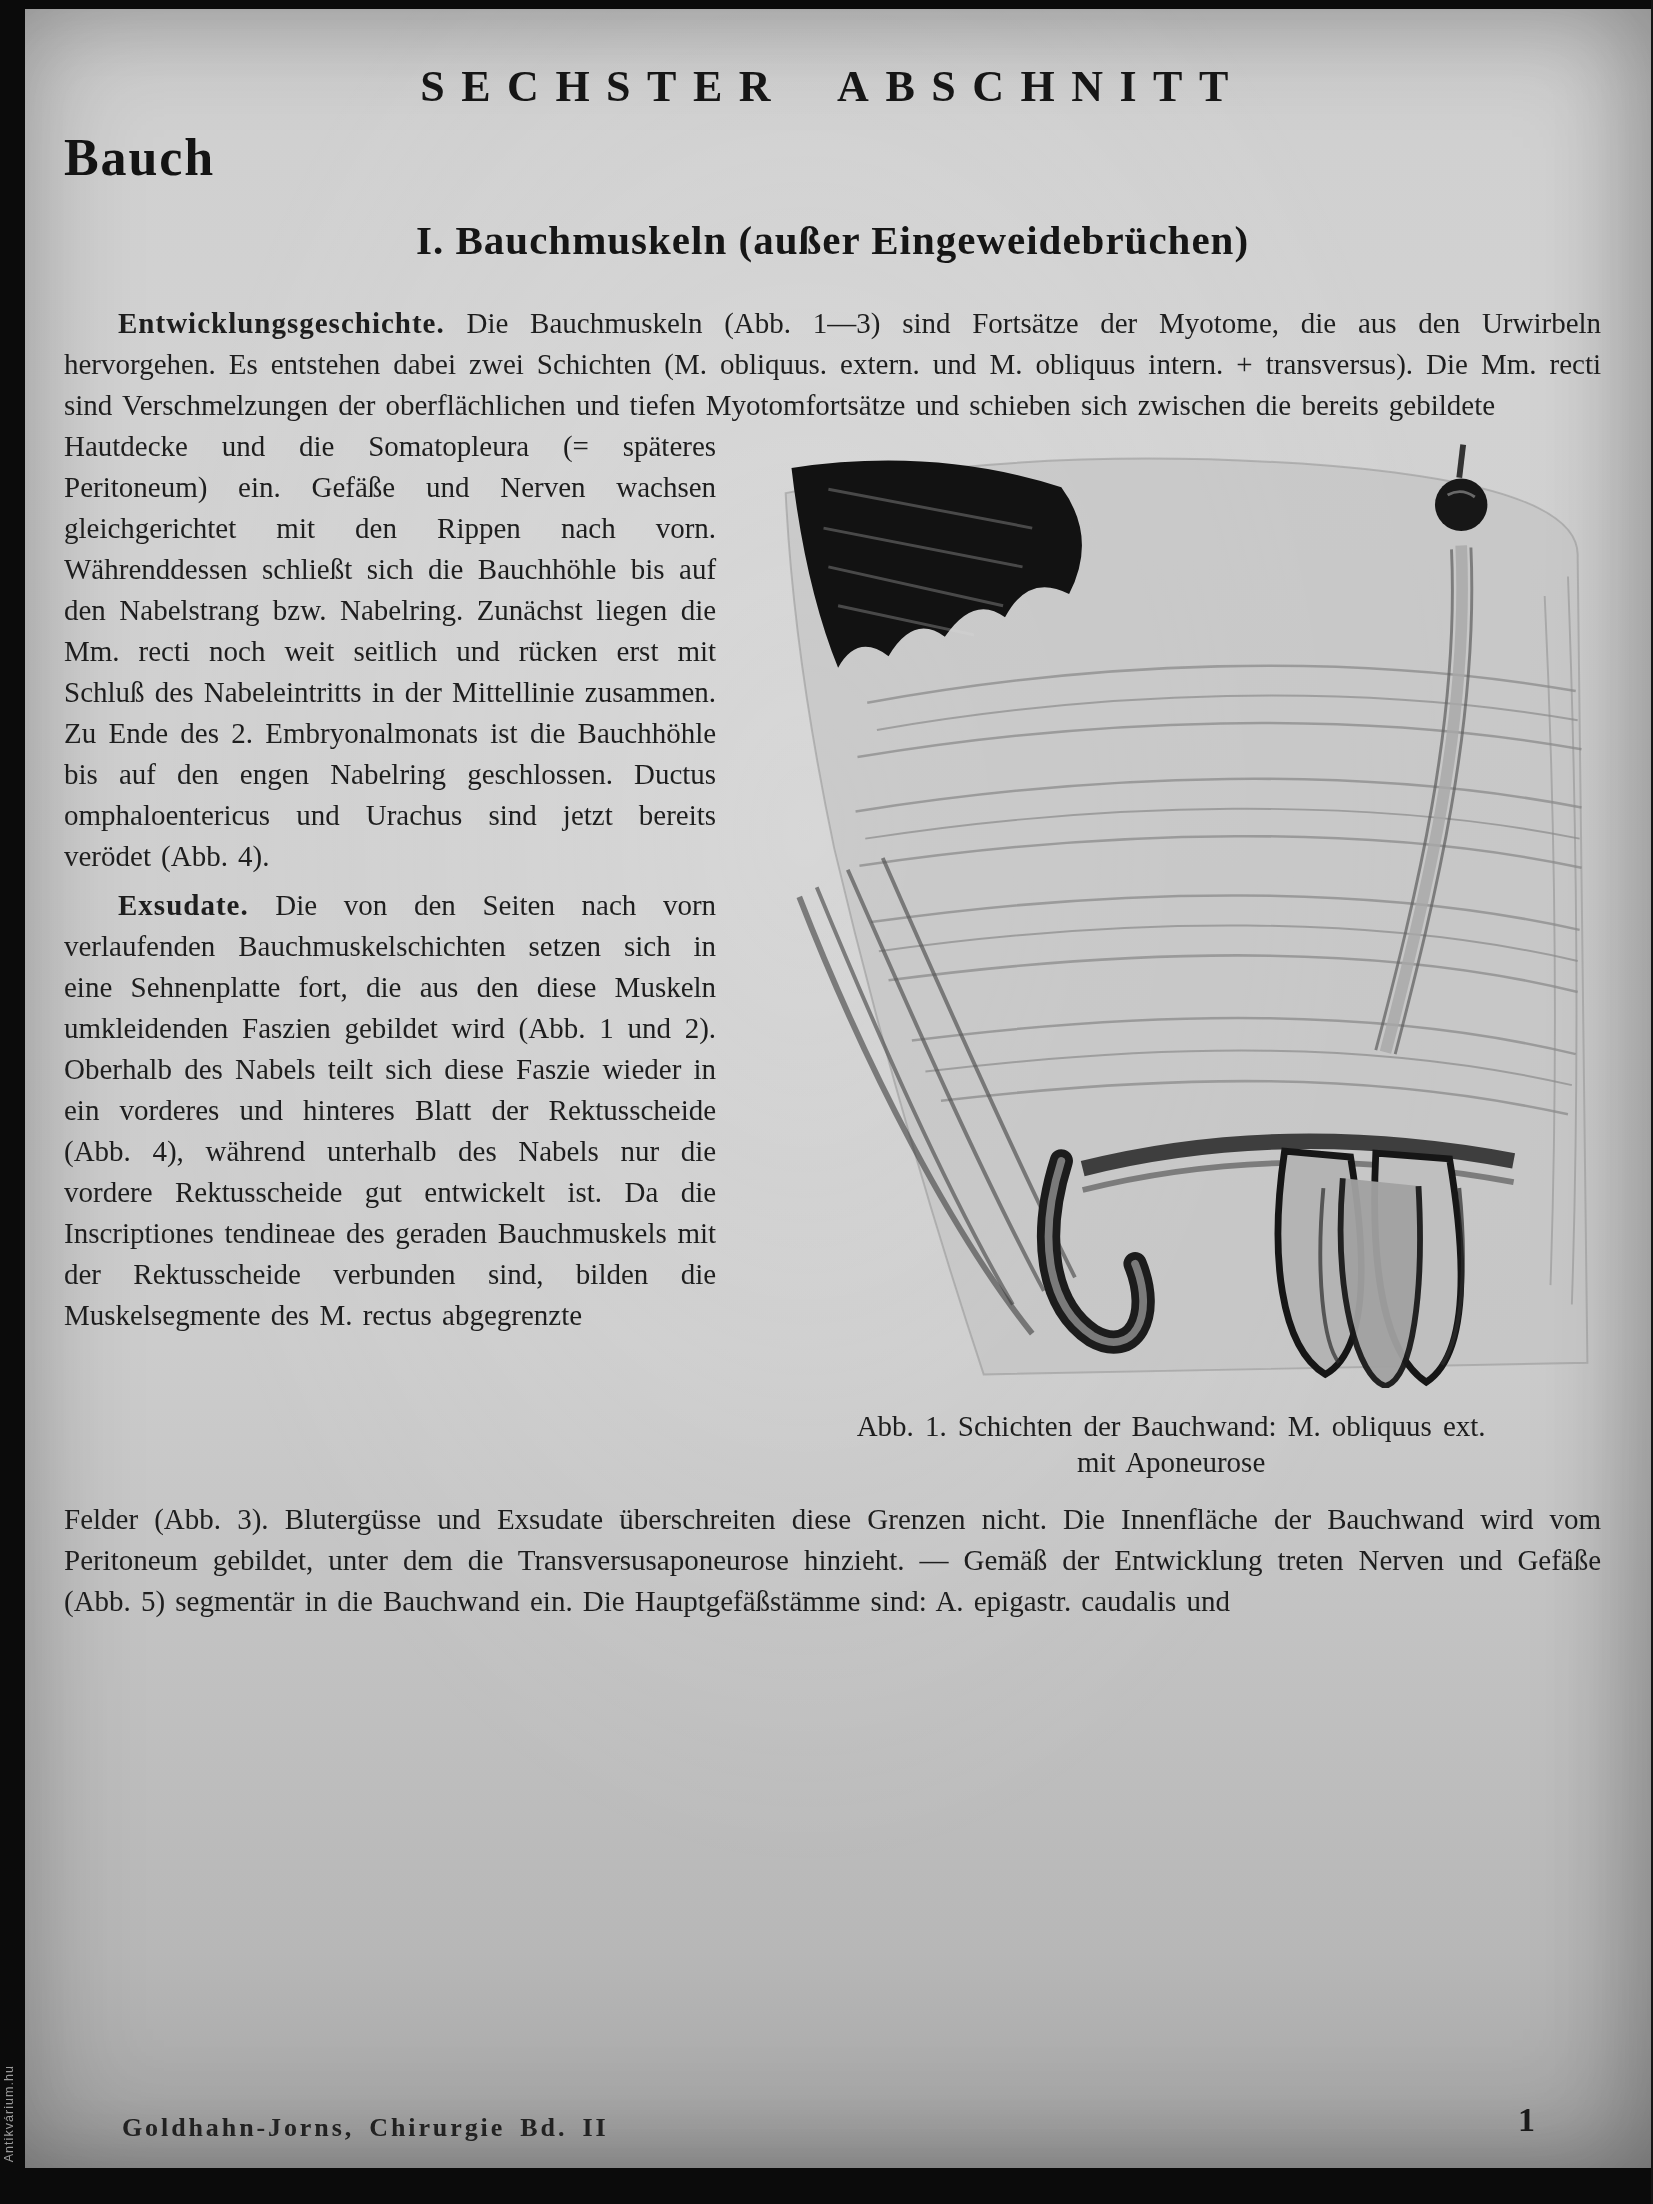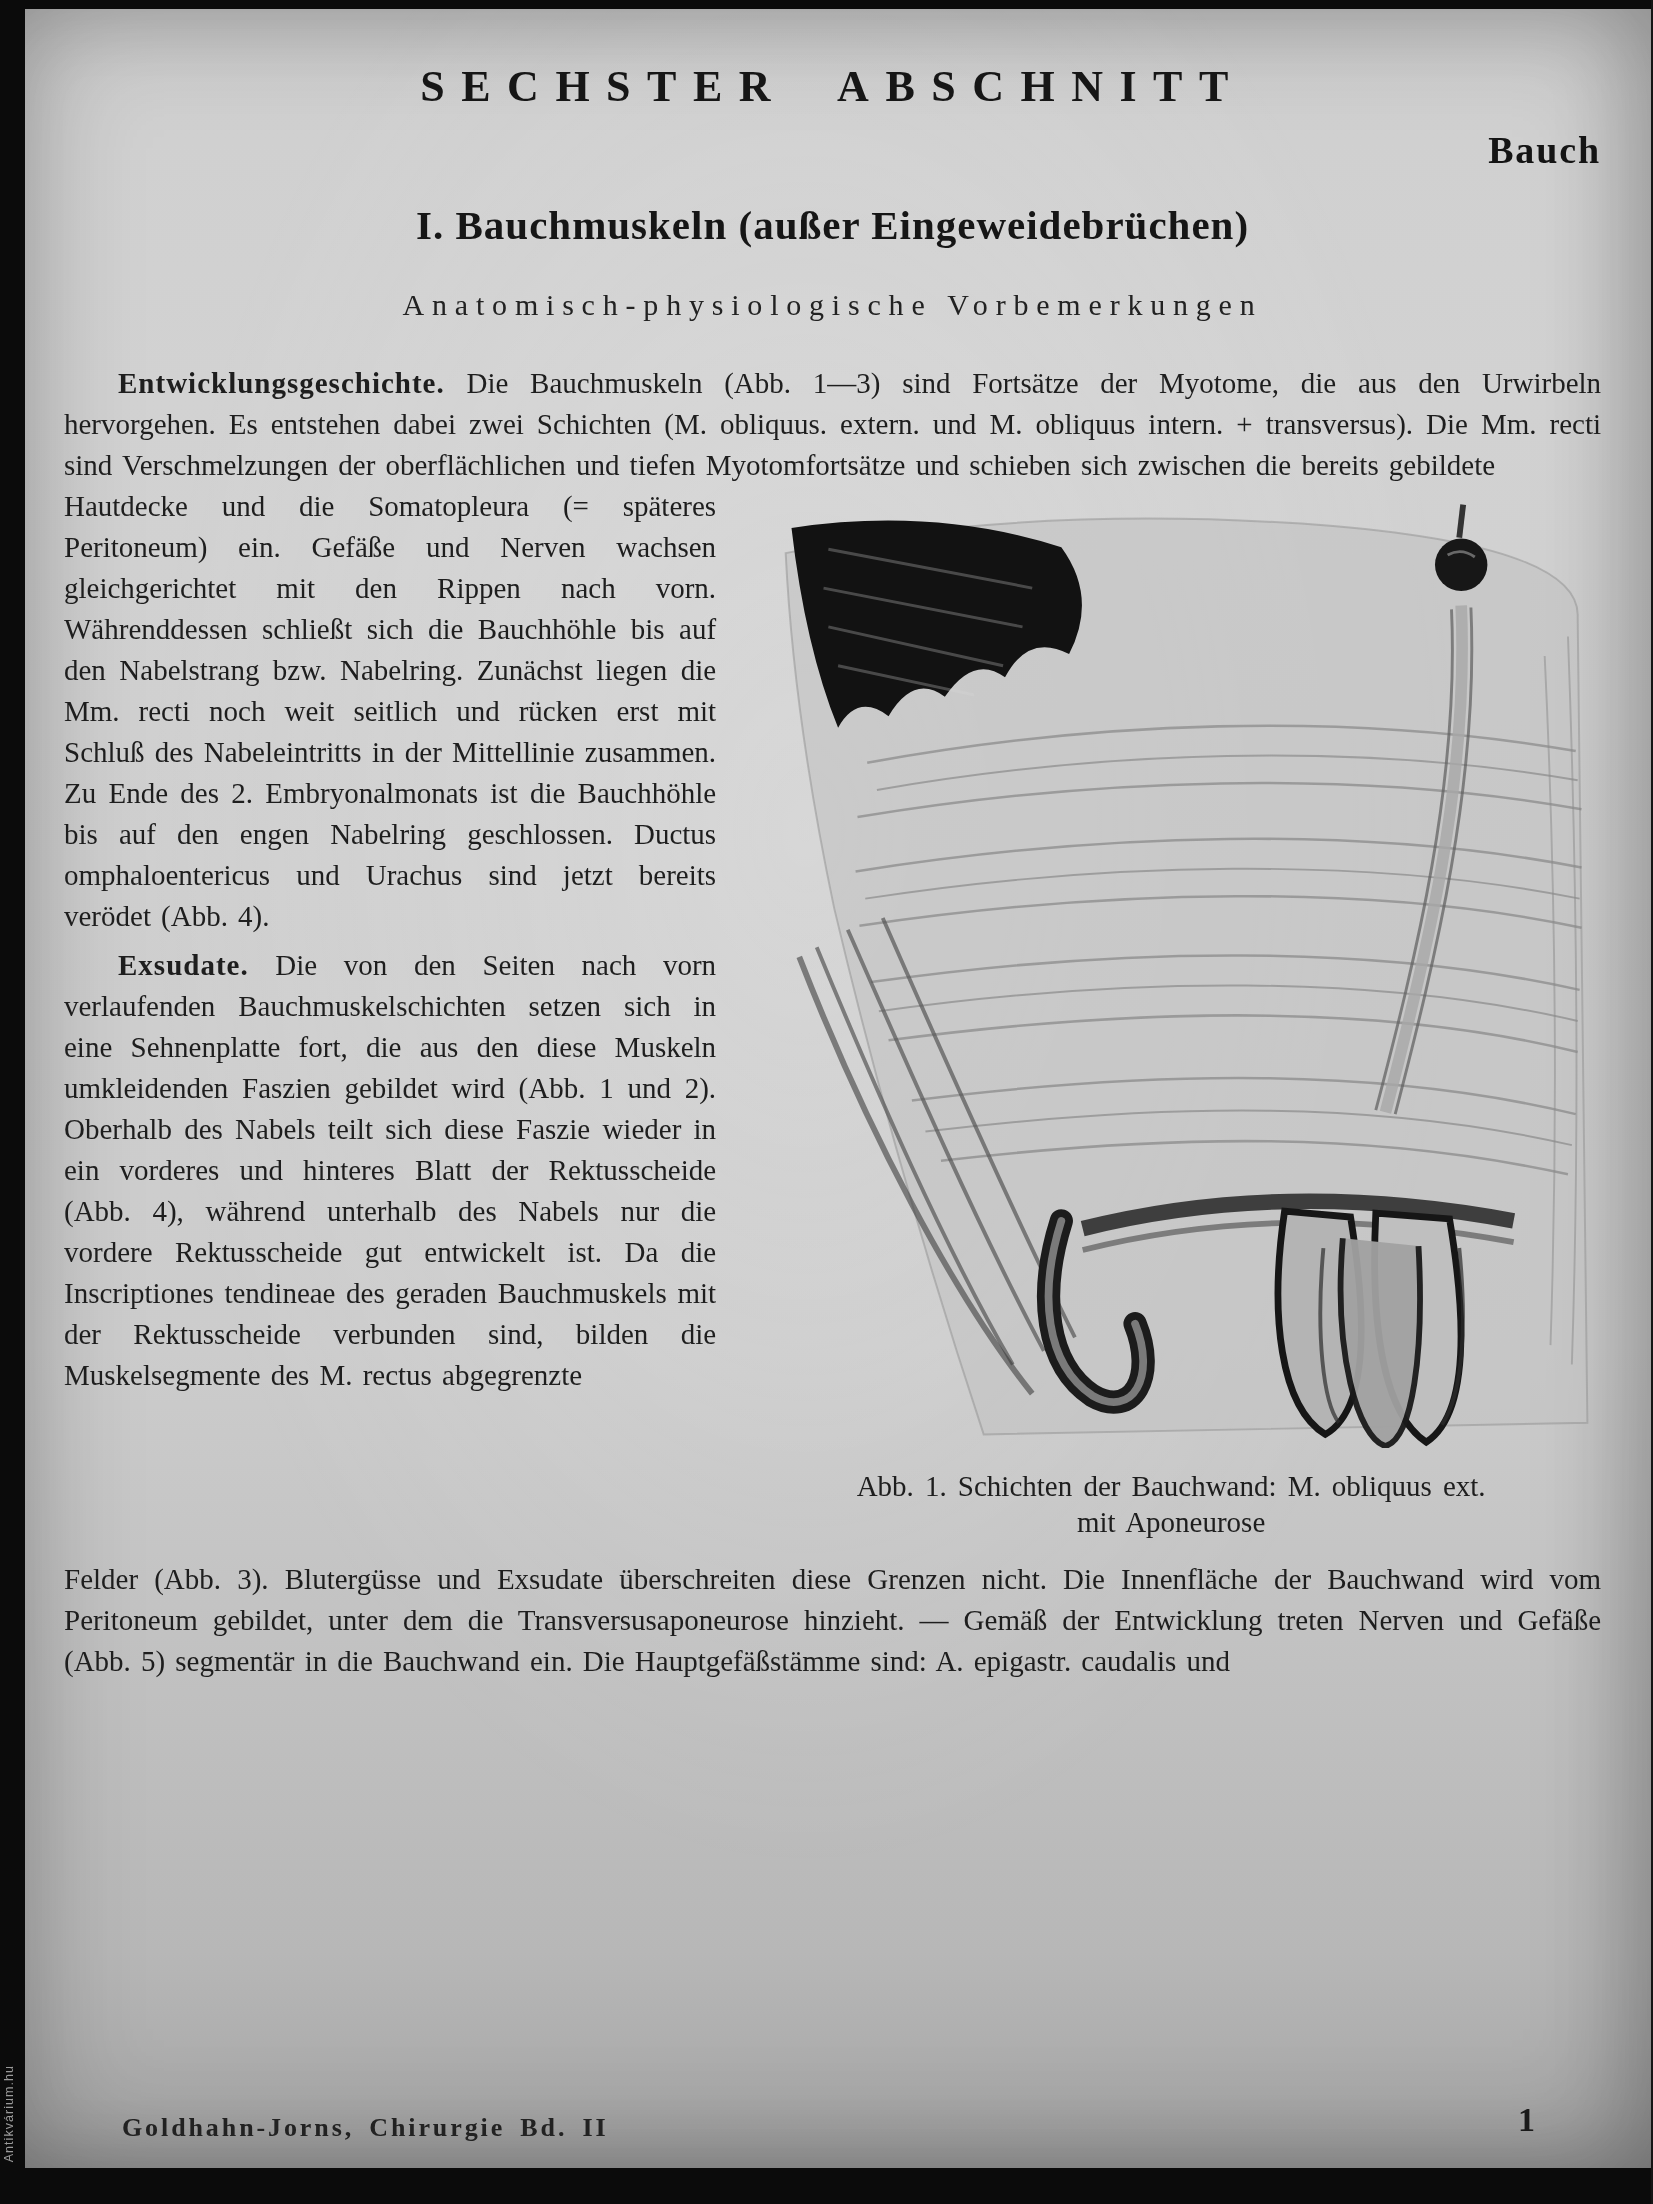--- a/index.html
+++ b/index.html
@@ -35,22 +35,22 @@
     margin:0 0 15px 0;
     text-align:center;
     font-size:44px;
     font-weight:bold;
     letter-spacing:16.5px;
     word-spacing:25px;
     color:#161616;
   }
   h2.chapter{
     margin:16px 0 29px 0;
-    text-align:right;
-    font-size:38px;
+    text-align:left;
+    font-size:52px;
     font-weight:bold;
     letter-spacing:1.9px;
     color:#141414;
   }
   h3.subsection{
     margin:0 0 39px 0;
     text-align:center;
     font-size:41px;
     font-weight:bold;
     letter-spacing:1px;
@@ -130,21 +130,20 @@
   <div class="border-right"></div>
 
   <span class="watermark">Antikvárium.hu</span>
 
   <div class="paper">
     <div class="content">
 
       <h1 class="section">SECHSTER ABSCHNITT</h1>
       <h2 class="chapter">Bauch</h2>
       <h3 class="subsection">I. Bauchmuskeln (außer Eingeweidebrüchen)</h3>
-      <h4 class="subheading">Anatomisch-physiologische Vorbemerkungen</h4>
 
       <div class="bodytext">
 
         <p class="indent">
           <b class="lead">Entwicklungsgeschichte.</b>
           <span>Die Bauchmuskeln (Abb. 1—3) sind Fortsätze der Myotome, die aus den Urwirbeln hervorgehen. Es entstehen dabei zwei Schichten (M. obliquus. extern. und M. obliquus intern. + transversus). Die Mm. recti sind Verschmelzungen der oberflächlichen und tiefen Myotomfortsätze und schieben sich zwischen die bereits gebildete</span>
         </p>
 
         <figure class="plate">
           <svg viewBox="0 0 886 986" aria-hidden="true">

